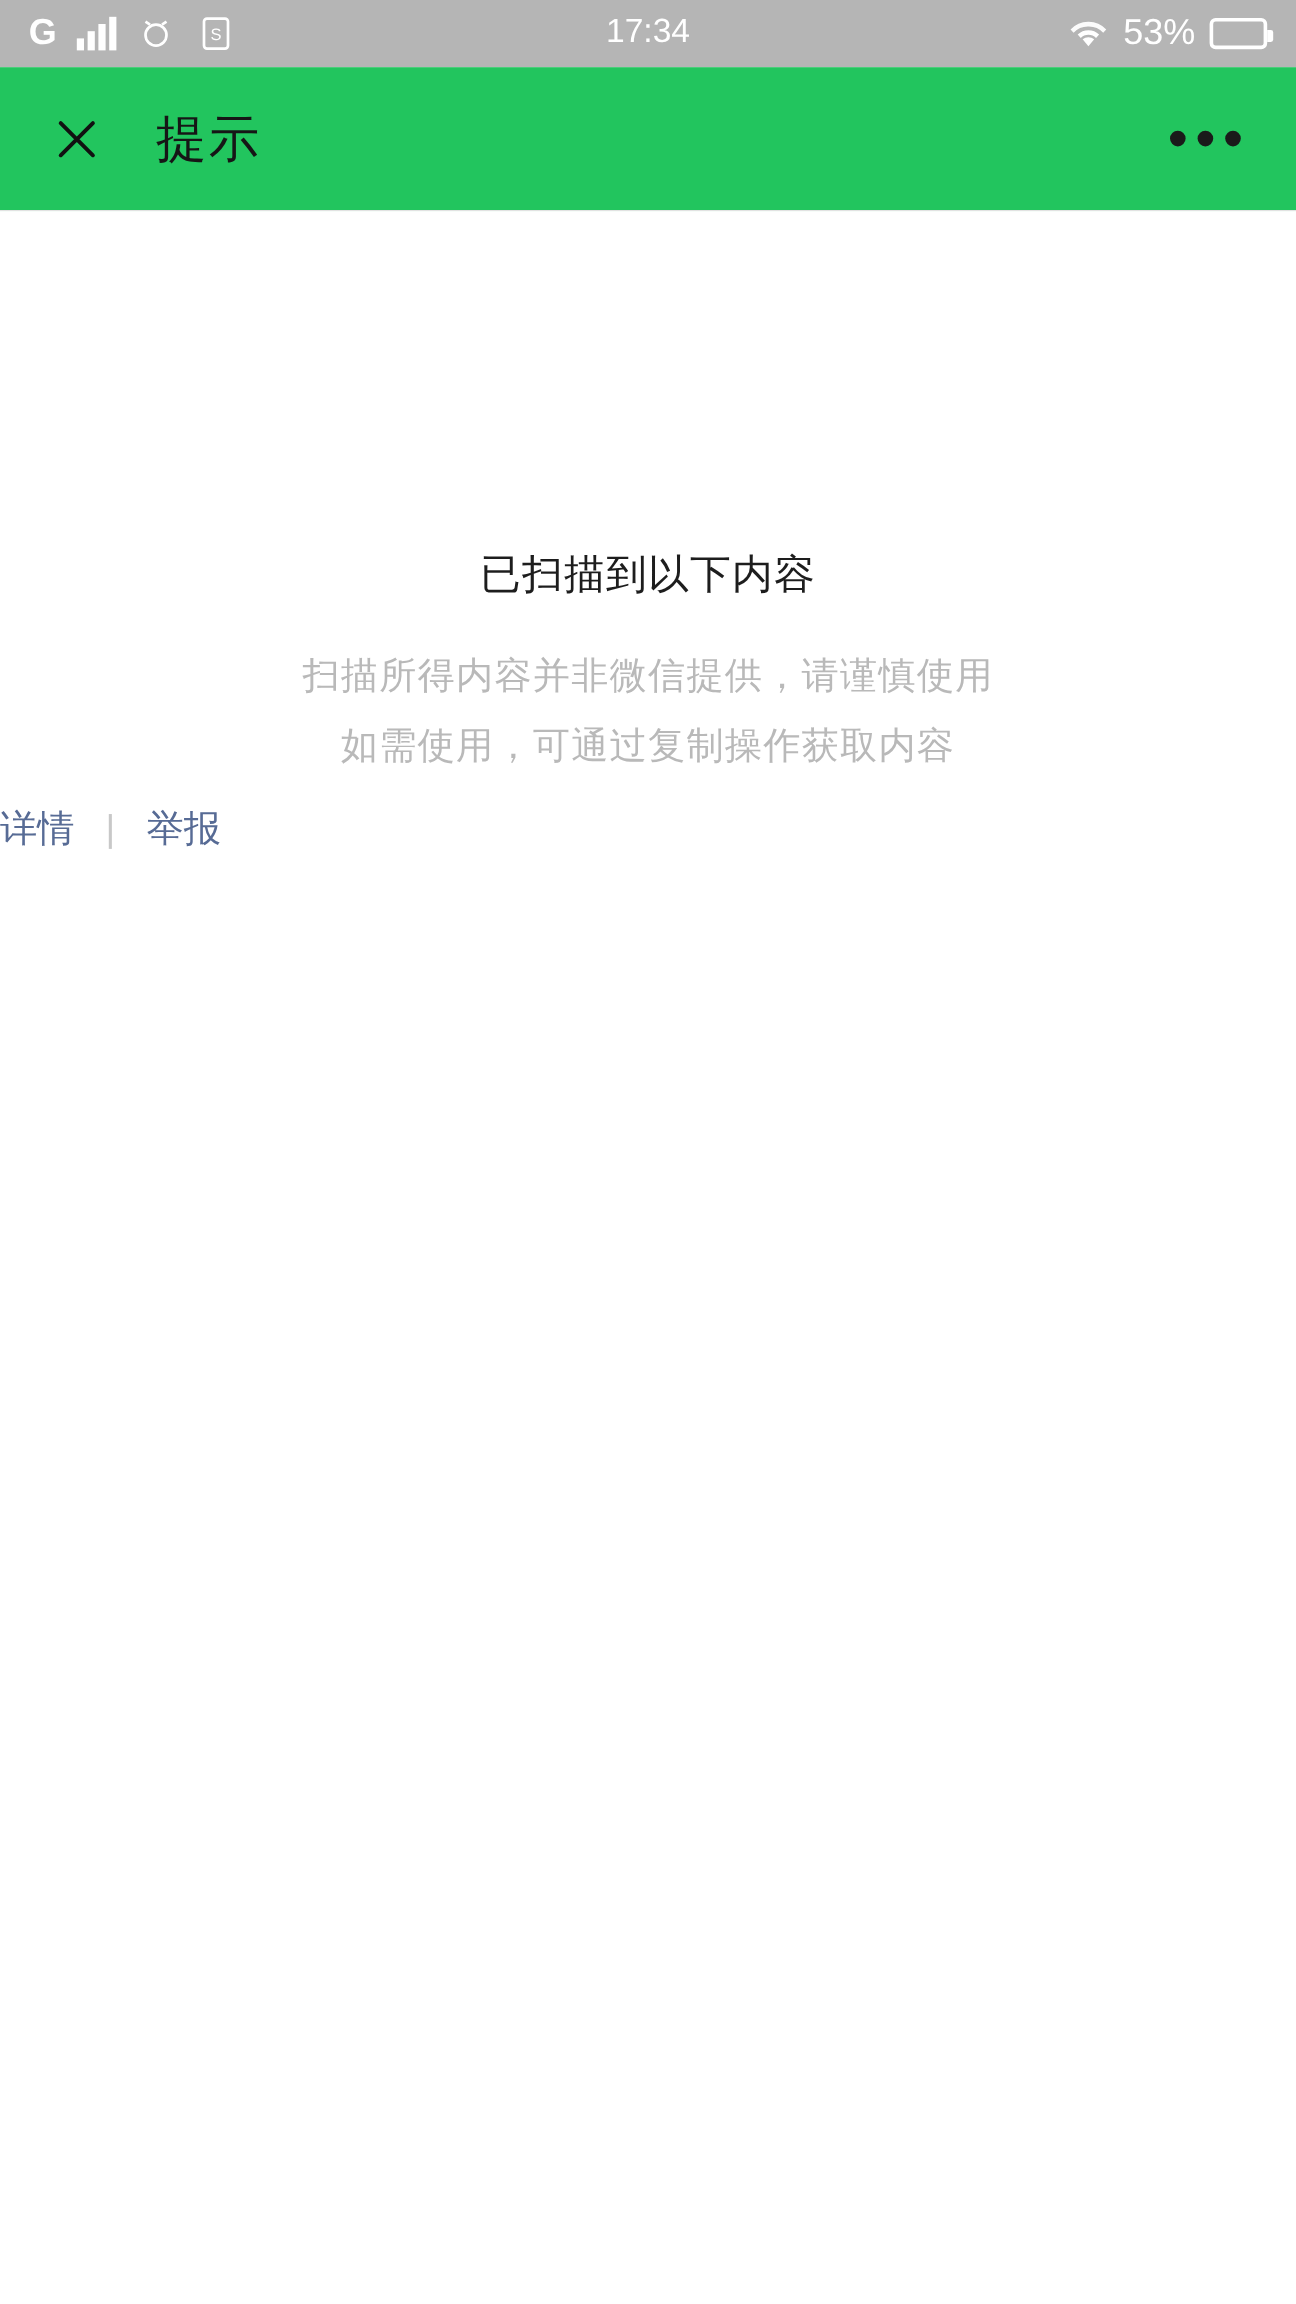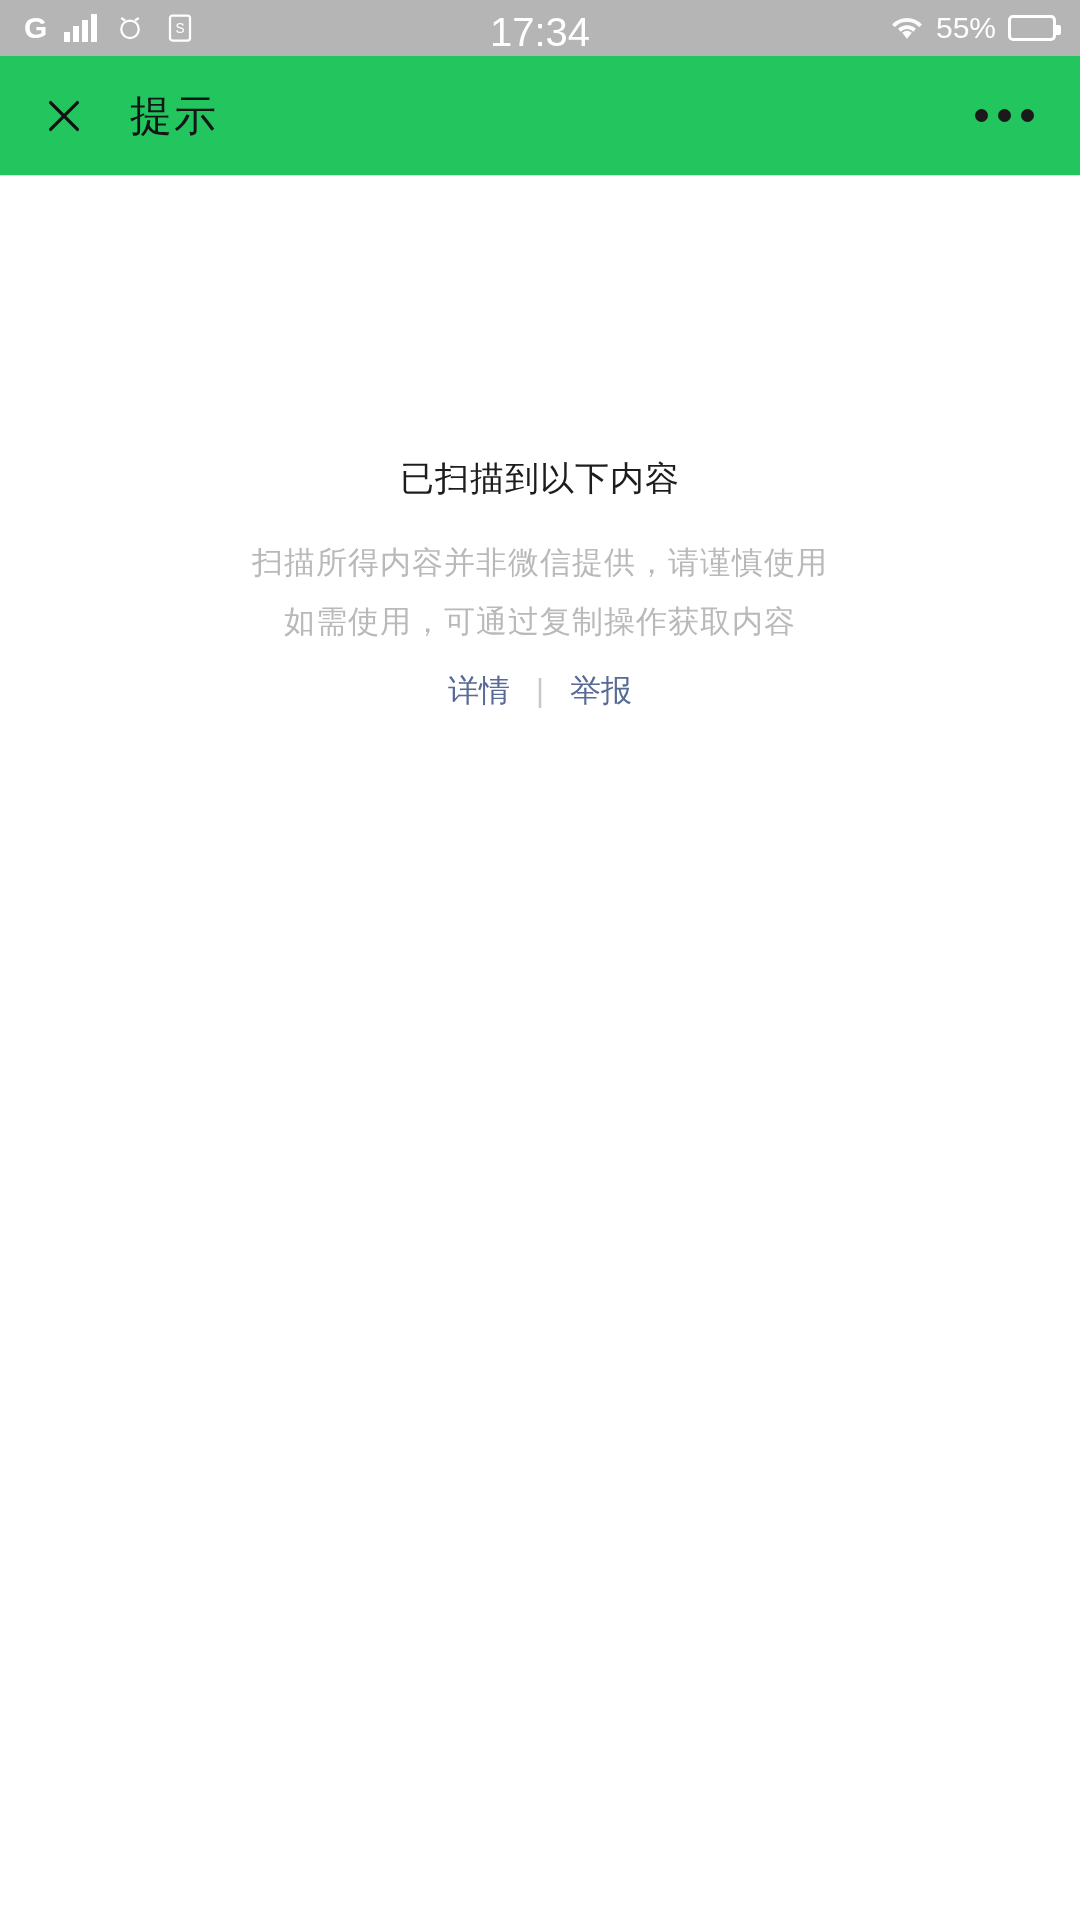--- a/index.html
+++ b/index.html
@@ -54,21 +54,21 @@
   .signal-bars i:nth-child(4) { height: 28px; }
 
   .status-icon {
     width: 34px;
     height: 34px;
     display: inline-flex;
     align-items: center;
     justify-content: center;
   }
   .status-time {
-    font-size: 40px;
+    font-size: 28px;
     color: #ffffff;
     font-weight: 500;
     position: absolute;
     left: 0; right: 0;
     text-align: center;
     top: 10px;
     pointer-events: none;
   }
   .status-right {
     display: flex;
@@ -179,21 +179,20 @@
     color: #b9b9b9;
     line-height: 1.9;
     letter-spacing: 1px;
   }
   .links {
     margin-top: 18px;
     text-align: center;
     font-size: 31px;
     color: #576b95;
     display: flex;
-    justify-content: center;
     align-items: center;
     gap: 26px;
   }
   .links a {
     color: #576b95;
     text-decoration: none;
     cursor: pointer;
   }
   .link-sep {
     color: #c8c8c8;
@@ -228,21 +227,21 @@
   <div class="status-time">17:34</div>
 
   <div class="status-right">
     <span class="status-icon">
       <svg width="36" height="28" viewBox="0 0 24 18" fill="#ffffff">
         <path d="M12 16.5 L8.6 12.3 a5.5 5.5 0 0 1 6.8 0 Z"></path>
         <path d="M12 2 a14 14 0 0 0 -10.5 4.6 l1.8 1.9 A11.4 11.4 0 0 1 12 4.8 a11.4 11.4 0 0 1 8.7 3.7 l1.8 -1.9 A14 14 0 0 0 12 2 Z" opacity="0.95"></path>
         <path d="M12 7 a9 9 0 0 0 -6.3 2.6 l1.8 2 A6.4 6.4 0 0 1 12 9.7 a6.4 6.4 0 0 1 4.5 1.9 l1.8 -2 A9 9 0 0 0 12 7 Z"></path>
       </svg>
     </span>
-    <span class="battery-text">55%</span>
+    <span class="battery-text">53%</span>
     <span class="battery"></span>
   </div>
 </div>
 
 <div class="nav-bar">
   <div class="nav-close">
     <svg width="46" height="46" viewBox="0 0 24 24" fill="none" stroke="#111111" stroke-width="1.7" stroke-linecap="round">
       <path d="M5 5 L19 19 M19 5 L5 19"></path>
     </svg>
   </div>

